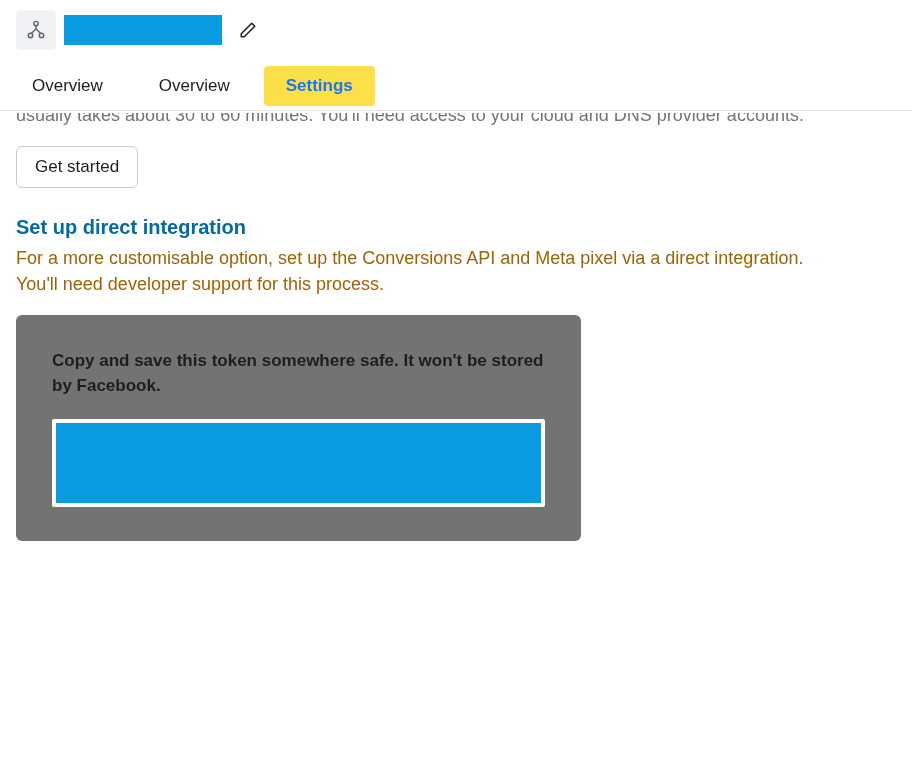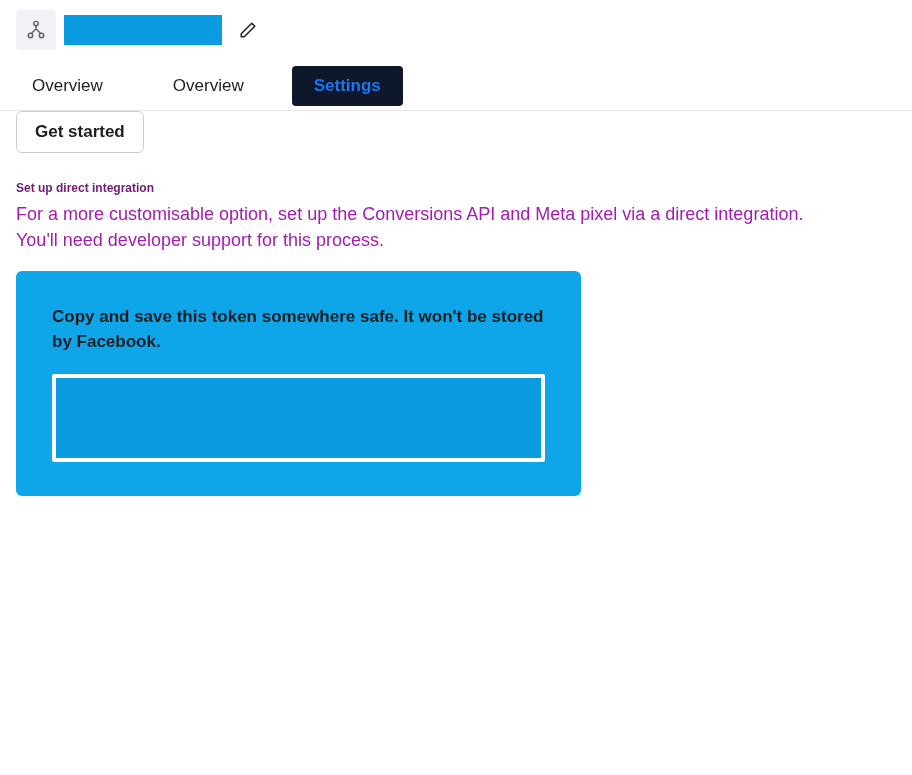--- a/index.html
+++ b/index.html
@@ -40,35 +40,35 @@
     align-items: center;
     justify-content: center;
     cursor: pointer;
   }
 
   
   .tab-strip {
     display: flex;
     align-items: center;
     padding: 16px 16px 0 16px;
-    gap: 14px;
+    gap: 0;
     border-bottom: 1px solid #e3e5e8;
   }
   .tab {
     padding: 10px 22px 14px 22px;
     font-size: 17px;
     color: #1c1e21;
     cursor: pointer;
     margin-right: 12px;
   }
   .tab:first-child {
     padding-left: 16px;
   }
   .tab.active {
-    background: #0f172a;
+    background: #fde047;
     border-radius: 4px;
     color: #1877f2;
     font-weight: 600;
     padding: 10px 22px 10px 22px;
     margin-bottom: 4px;
   }
 
   .content {
     padding: 0 16px 30px 16px;
   }
@@ -86,43 +86,43 @@
     display: block;
     margin-top: -10px;
   }
 
   .outline-btn {
     display: inline-block;
     border: 1px solid #c9ccd1;
     border-radius: 6px;
     padding: 10px 18px;
     font-size: 17px;
-    font-weight: 700;
+    font-weight: 400;
     color: #1c1e21;
     background: #fff;
     cursor: pointer;
     margin-bottom: 28px;
   }
 
   .section-heading {
-    font-size: 12px;
+    font-size: 20px;
     font-weight: 700;
-    color: #701a75;
+    color: #0369a1;
     margin-bottom: 6px;
   }
   .section-body {
     font-size: 18px;
-    color: #a21caf;
+    color: #a16207;
     line-height: 1.45;
     margin-bottom: 18px;
     max-width: 790px;
   }
 
   .token-card {
-    background: #0ea5e9;
+    background: #737373;
     border-radius: 6px;
     padding: 34px 36px 34px 36px;
     width: 565px;
     box-sizing: border-box;
     margin-bottom: 42px;
   }
   .token-card-heading {
     font-size: 17px;
     font-weight: 700;
     color: #1c1e21;
@@ -163,20 +163,23 @@
 
 <div class="tab-strip">
   <div class="tab">Overview</div>
   <div class="tab">Overview</div>
   <div class="tab active">Settings</div>
 </div>
 
 <div class="content">
 
   
+  <div class="faded-paragraph">
+    <span class="cutoff">usually takes about 30 to 60 minutes. You'll need access to your cloud and DNS provider accounts.</span>
+  </div>
   <button class="outline-btn">Get started</button>
 
   
   <div class="section-heading">Set up direct integration</div>
   <div class="section-body">For a more customisable option, set up the Conversions API and Meta pixel via a direct integration. You'll need developer support for this process.</div>
 
   <div class="token-card">
     <div class="token-card-heading">Copy and save this token somewhere safe. It won't be stored by Facebook.</div>
     <div class="token-field-wrap">
       <div class="token-field"></div>

